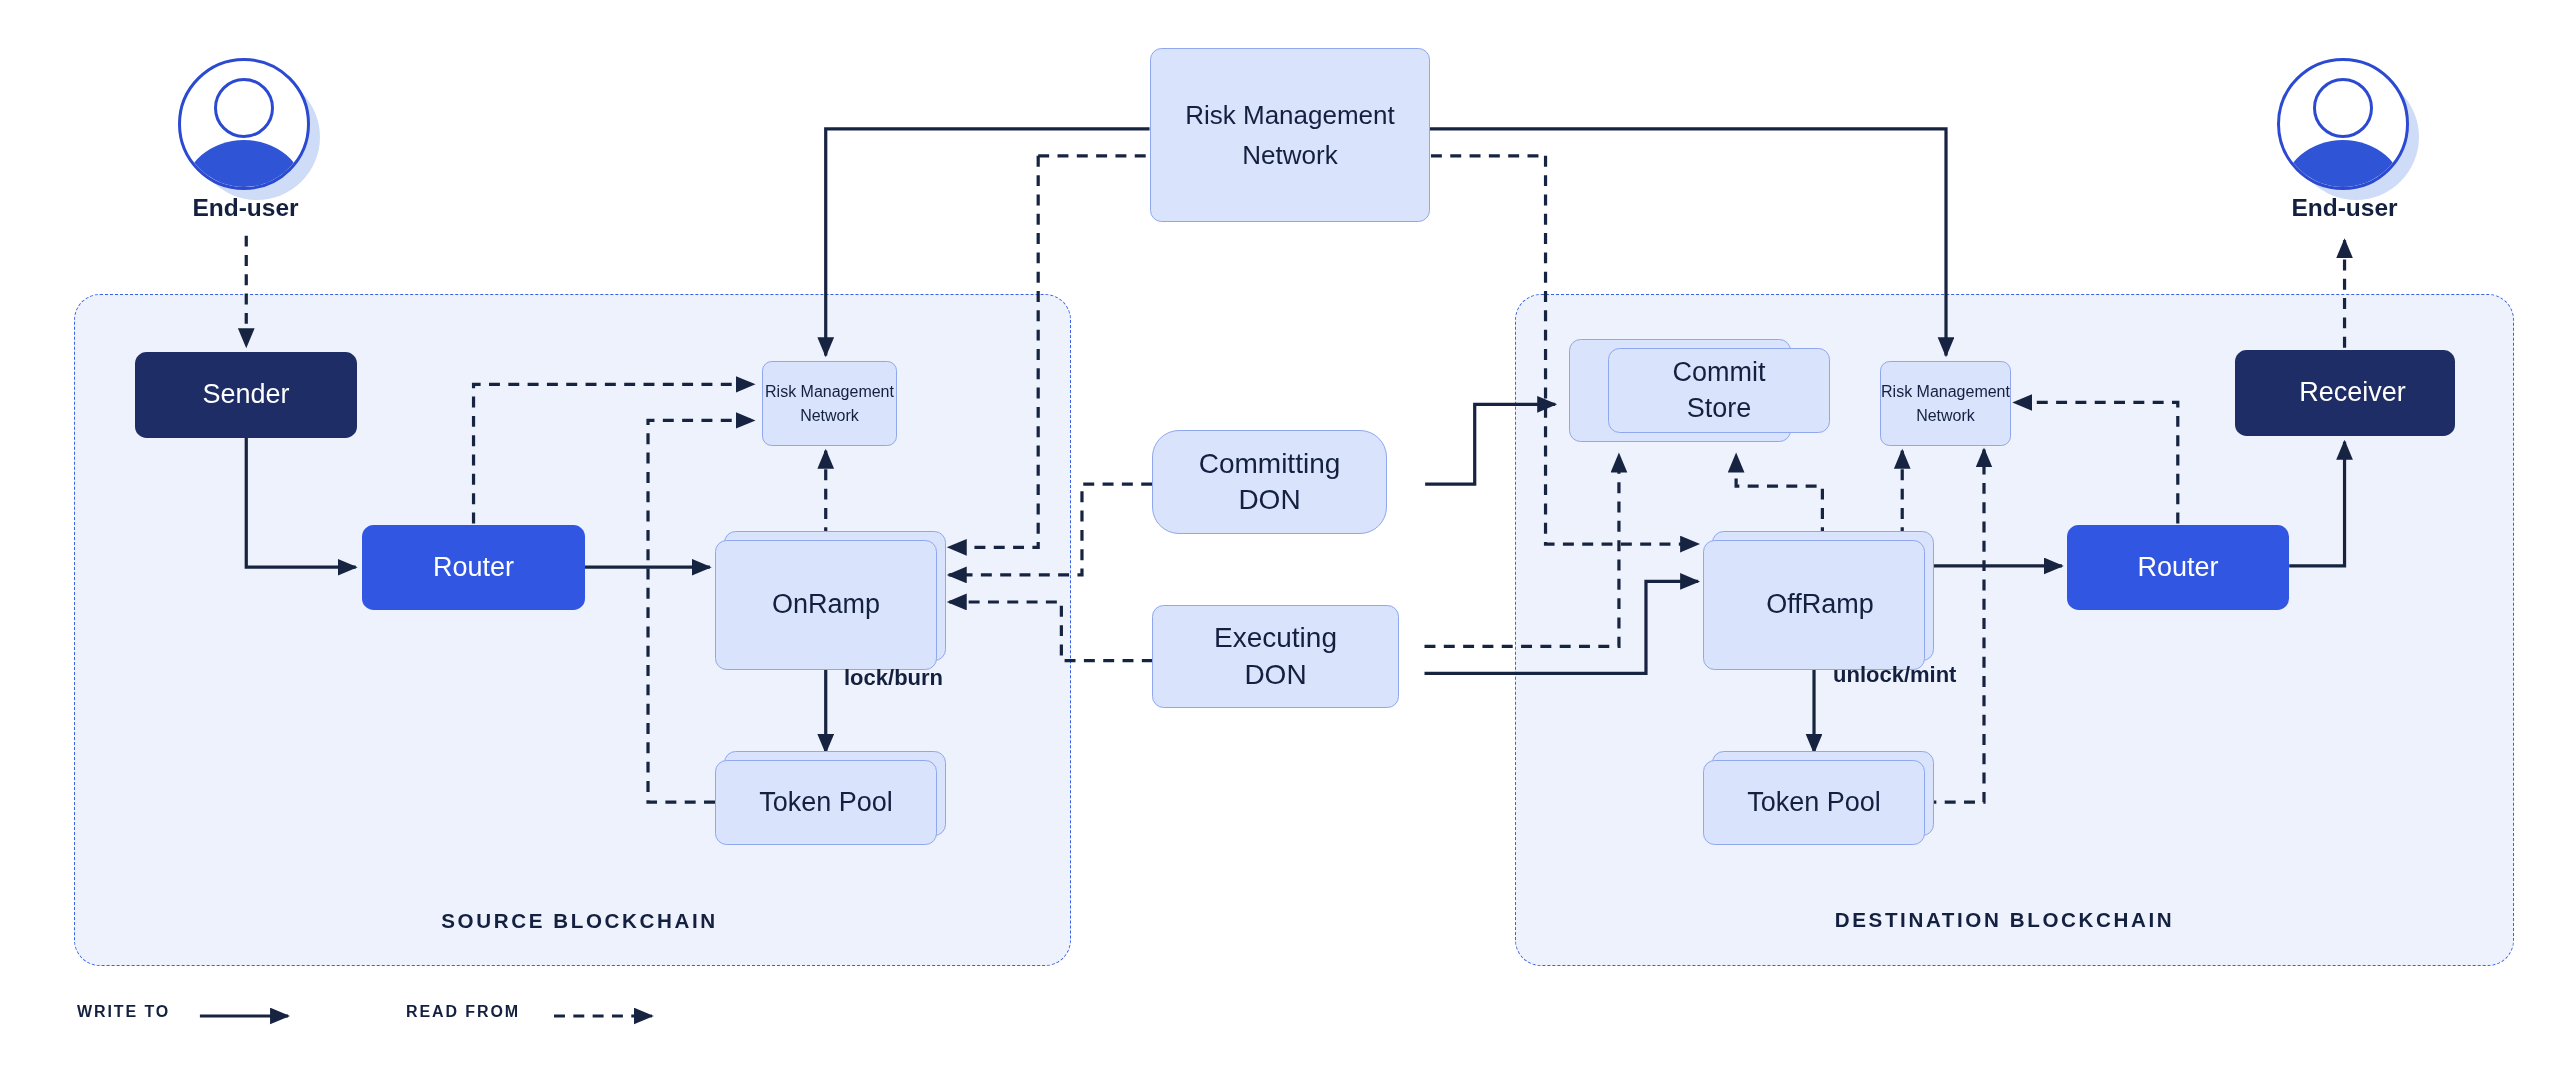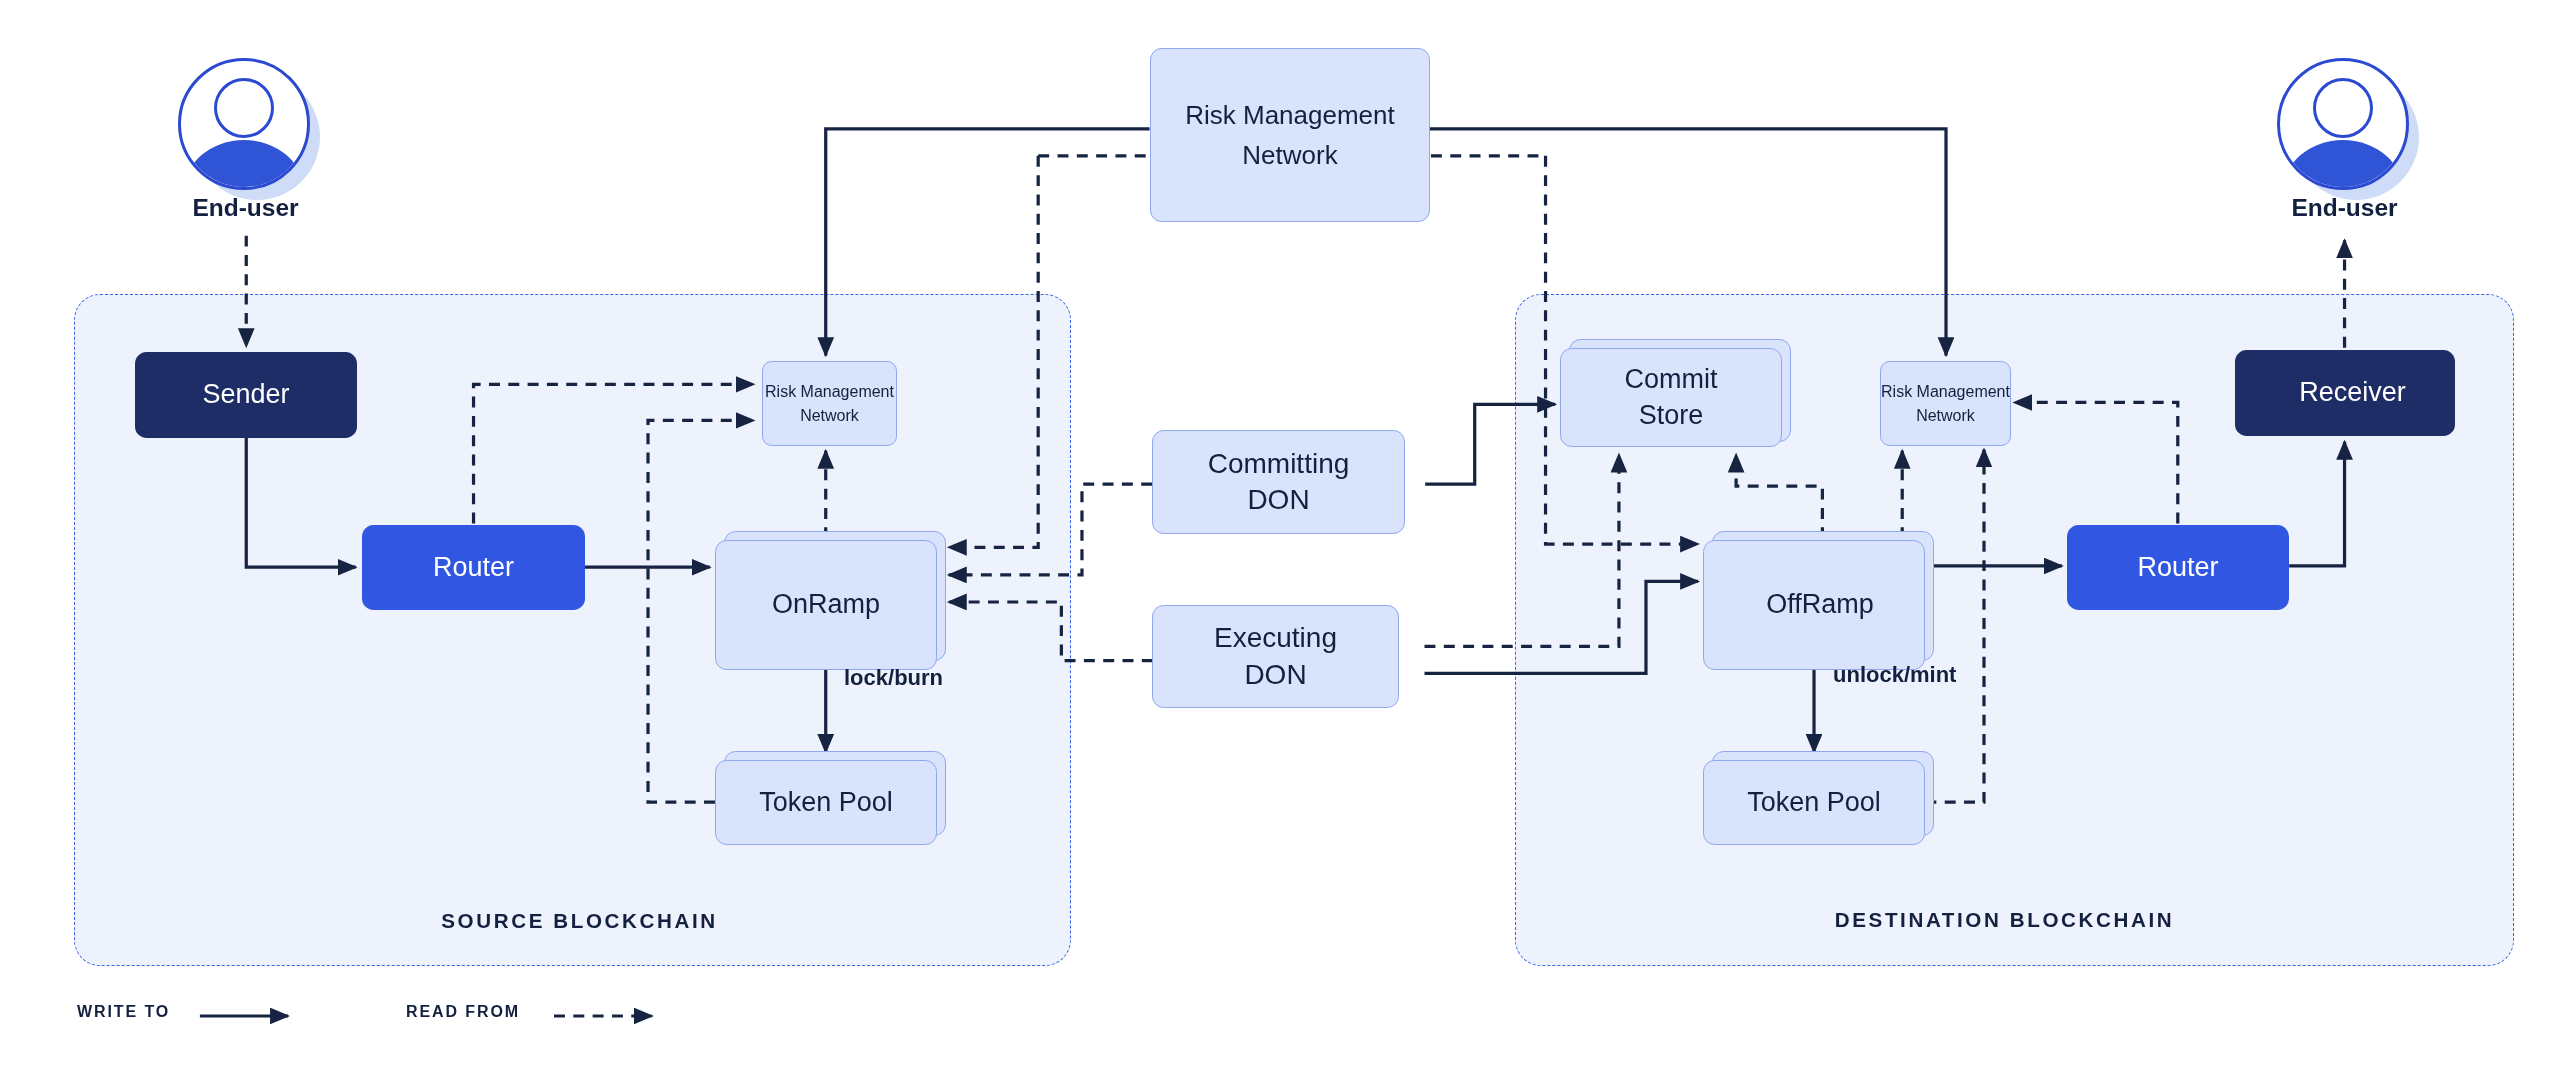--- a/index.html
+++ b/index.html
@@ -112,27 +112,27 @@
   <div class="node blue" style="left:362px;top:525px;width:223px;height:85px;">Router</div>
   <div class="node small" style="left:762px;top:361px;width:135px;height:85px;">Risk Management
 Network</div>
   <div class="stackback" style="left:724px;top:531px;width:222px;height:130px;"></div>
   <div class="node" style="left:715px;top:540px;width:222px;height:130px;">OnRamp</div>
   <div class="stackback" style="left:724px;top:751px;width:222px;height:85px;"></div>
   <div class="node" style="left:715px;top:760px;width:222px;height:85px;">Token Pool</div>
   <div class="flabel" style="left:844px;top:665px;">lock/burn</div>
   <div class="zonelabel" style="left:354px;top:909px;">SOURCE BLOCKCHAIN</div>
 
-  <div class="node don" style="left:1152px;top:430px;width:253px;height:104px;">Committing
+  <div class="node don" style="left:1152px;top:430px;width:235px;height:104px;border-radius:27px;">Committing
 DON</div>
   <div class="node don" style="left:1152px;top:605px;width:247px;height:103px;">Executing
 DON</div>
 
   <div class="stackback" style="left:1569px;top:339px;width:222px;height:103px;"></div>
-  <div class="node" style="left:1560px;top:348px;width:222px;height:99px;">Commit
+  <div class="node" style="left:1608px;top:348px;width:222px;height:85px;">Commit
 Store</div>
   <div class="node small" style="left:1880px;top:361px;width:131px;height:85px;">Risk Management
 Network</div>
   <div class="stackback" style="left:1712px;top:531px;width:222px;height:130px;"></div>
   <div class="node" style="left:1703px;top:540px;width:222px;height:130px;padding-left:12px;">OffRamp</div>
   <div class="node blue" style="left:2067px;top:525px;width:222px;height:85px;">Router</div>
   <div class="node navy" style="left:2235px;top:350px;width:220px;height:86px;padding-left:15px;">Receiver</div>
   <div class="stackback" style="left:1712px;top:751px;width:222px;height:85px;"></div>
   <div class="node" style="left:1703px;top:760px;width:222px;height:85px;">Token Pool</div>
   <div class="flabel" style="left:1833px;top:662px;">unlock/mint</div>

